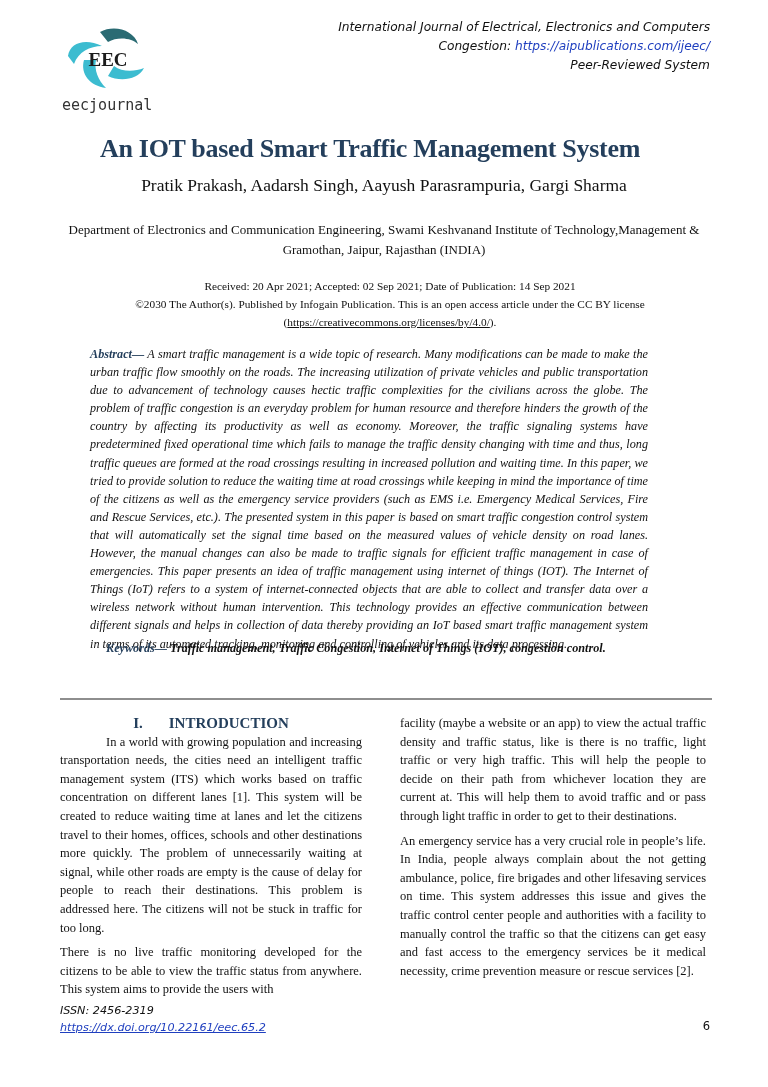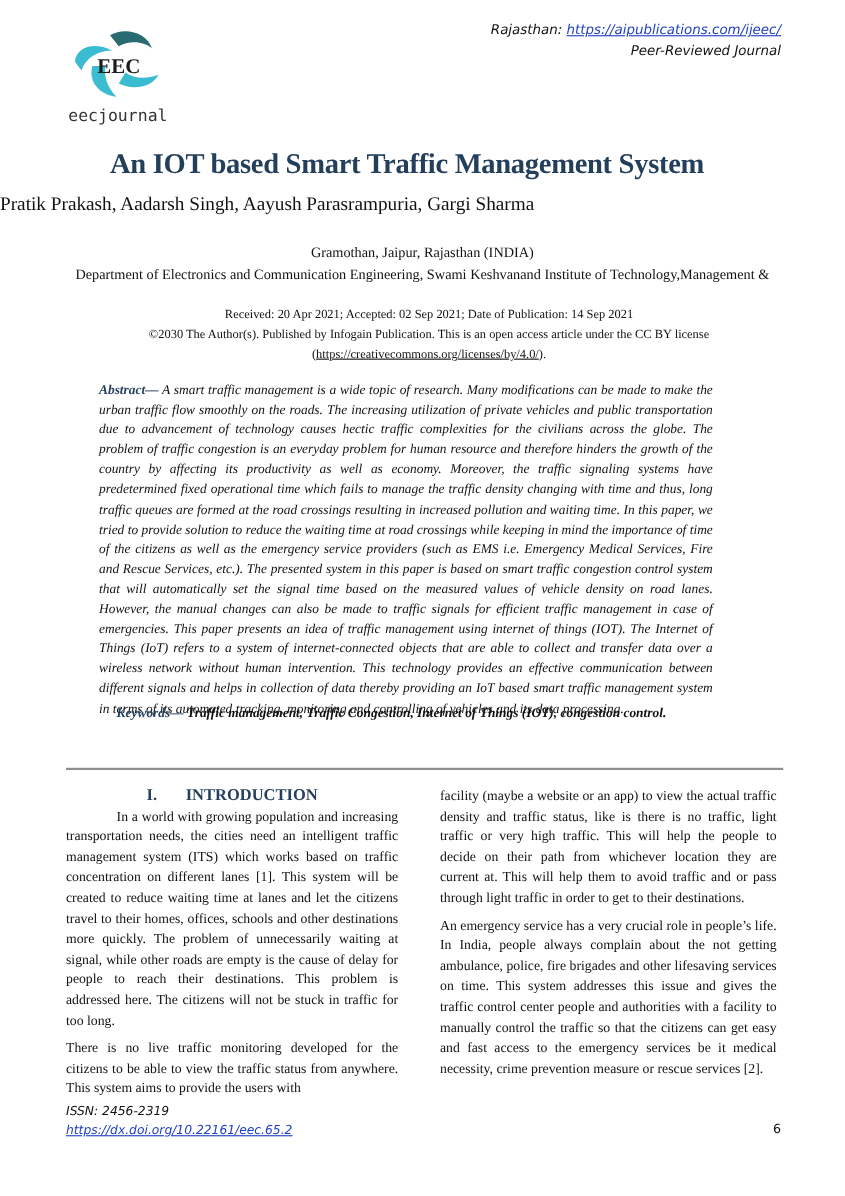--- a/index.html
+++ b/index.html
@@ -1,22 +1,22 @@
 <!DOCTYPE html>
 <html><head>
 <meta charset="utf-8">
 <style>
   html, body { margin: 0; padding: 0; background: #ffffff; }
   body { width: 768px; height: 1087px; position: relative; overflow: hidden; font-family: "Liberation Serif", serif; color: #1a1a1a; }
   .logo { position: absolute; left: 62px; top: 16px; width: 100px; height: 110px; }
   .logo-text { position: absolute; left: 62px; top: 96px; font-family: "DejaVu Sans Mono", monospace; font-size: 15px; color: #333; letter-spacing: 0px; text-align: center; }
   .journal-header { position: absolute; right: 58px; top: 18px; text-align: right; font-family: "DejaVu Sans", sans-serif; font-style: italic; font-size: 12.2px; line-height: 19px; color: #111; }
-  .journal-header a { color: #1f3fbf; text-decoration: underline; }
+  .journal-header a { color: #1f3fbf; }
   .title { position: absolute; left: 0; width: 740px; top: 134px; text-align: center; font-family: "Liberation Serif", serif; font-weight: bold; font-size: 26px; color: #243f5c; letter-spacing: -0.3px; }
-  .authors { position: absolute; left: 0; width: 768px; top: 175px; font-size: 17.5px; color: #111; }
+  .authors { position: absolute; left: 0; width: 768px; top: 175px; text-align: center; font-size: 17.5px; color: #111; }
   .affil { position: absolute; left: 64px; width: 640px; top: 220px; text-align: center; font-size: 13px; line-height: 20px; color: #111; }
   .dates { position: absolute; left: 100px; width: 580px; top: 277px; text-align: center; font-size: 11.3px; line-height: 18px; color: #111; }
   .dates a { color: #111; text-decoration: underline; }
   .abstract { position: absolute; left: 90px; width: 558px; top: 345px; font-style: italic; font-size: 12.2px; line-height: 18.1px; text-align: justify; color: #111; }
   .abstract .label { font-weight: bold; color: #243f5c; }
   .keywords { position: absolute; left: 106px; width: 558px; top: 641px; font-style: italic; font-weight: bold; font-size: 12.2px; color: #111; }
   .keywords .label { color: #243f5c; }
   .rule { position: absolute; left: 60px; width: 652px; top: 698px; height: 2px; background: #8e8e8e; }
   .col { position: absolute; font-size: 12.5px; line-height: 18.6px; text-align: justify; color: #111; }
   .col-left { left: 60px; width: 302px; top: 714px; }
@@ -37,31 +37,32 @@
     <path d="M38 16 C52 8, 72 14, 76 28 C70 22, 56 20, 46 26 Z" fill="#2a6b73"></path>
     <path d="M6 40 C8 26, 24 22, 40 30 C28 30, 16 36, 12 48 Z" fill="#3cbcd0"></path>
     <path d="M22 44 C18 58, 28 70, 44 72 C36 64, 32 54, 34 44 Z" fill="#3cbcd0"></path>
     <path d="M46 60 C58 66, 76 64, 82 52 C72 56, 60 56, 52 50 Z" fill="#3cbcd0"></path>
     <text x="46" y="50" text-anchor="middle" font-family="Liberation Serif, serif" font-weight="bold" font-size="19" fill="#1c1c1c">EEC</text>
   </svg>
 </div>
 <div class="logo-text">eecjournal</div>
 
 <div class="journal-header">
+  <div>International Journal of Electrical, Electronics and Computers</div>
   <div>
-    <span>Rajasthan: </span><a>https://aipublications.com/ijeec/</a>
+    <span>Congestion: </span><a>https://aipublications.com/ijeec/</a>
   </div>
-  <div>Peer-Reviewed Journal</div>
+  <div>Peer-Reviewed System</div>
 </div>
 
 <div class="title">An IOT based Smart Traffic Management System</div>
 <div class="authors">Pratik Prakash, Aadarsh Singh, Aayush Parasrampuria, Gargi Sharma</div>
 <div class="affil">
+  <div>Department of Electronics and Communication Engineering, Swami Keshvanand Institute of Technology,Management &amp;</div>
   <div>Gramothan, Jaipur, Rajasthan (INDIA)</div>
-  <div>Department of Electronics and Communication Engineering, Swami Keshvanand Institute of Technology,Management &amp;</div>
 </div>
 <div class="dates">
   <div>Received: 20 Apr 2021; Accepted: 02 Sep 2021; Date of Publication: 14 Sep 2021</div>
   <div>©2030 The Author(s). Published by Infogain Publication. This is an open access article under the CC BY license</div>
   <div><span>(</span><a>https://creativecommons.org/licenses/by/4.0/</a><span>).</span></div>
 </div>
 
 <div class="abstract"><span class="label">Abstract—</span><span> A smart traffic management is a wide topic of research. Many modifications can be made to make the urban traffic flow smoothly on the roads. The increasing utilization of private vehicles and public transportation due to advancement of technology causes hectic traffic complexities for the civilians across the globe. The problem of traffic congestion is an everyday problem for human resource and therefore hinders the growth of the country by affecting its productivity as well as economy. Moreover, the traffic signaling systems have predetermined fixed operational time which fails to manage the traffic density changing with time and thus, long traffic queues are formed at the road crossings resulting in increased pollution and waiting time. In this paper, we tried to provide solution to reduce the waiting time at road crossings while keeping in mind the importance of time of the citizens as well as the emergency service providers (such as EMS i.e. Emergency Medical Services, Fire and Rescue Services, etc.). The presented system in this paper is based on smart traffic congestion control system that will automatically set the signal time based on the measured values of vehicle density on road lanes. However, the manual changes can also be made to traffic signals for efficient traffic management in case of emergencies. This paper presents an idea of traffic management using internet of things (IOT). The Internet of Things (IoT) refers to a system of internet-connected objects that are able to collect and transfer data over a wireless network without human intervention. This technology provides an effective communication between different signals and helps in collection of data thereby providing an IoT based smart traffic management system in terms of its automated tracking, monitoring and controlling of vehicles and its data processing.</span></div>
 
 <div class="keywords"><span class="label">Keywords—</span><span> Traffic management, Traffic Congestion, Internet of Things (IOT), congestion control.</span></div>

